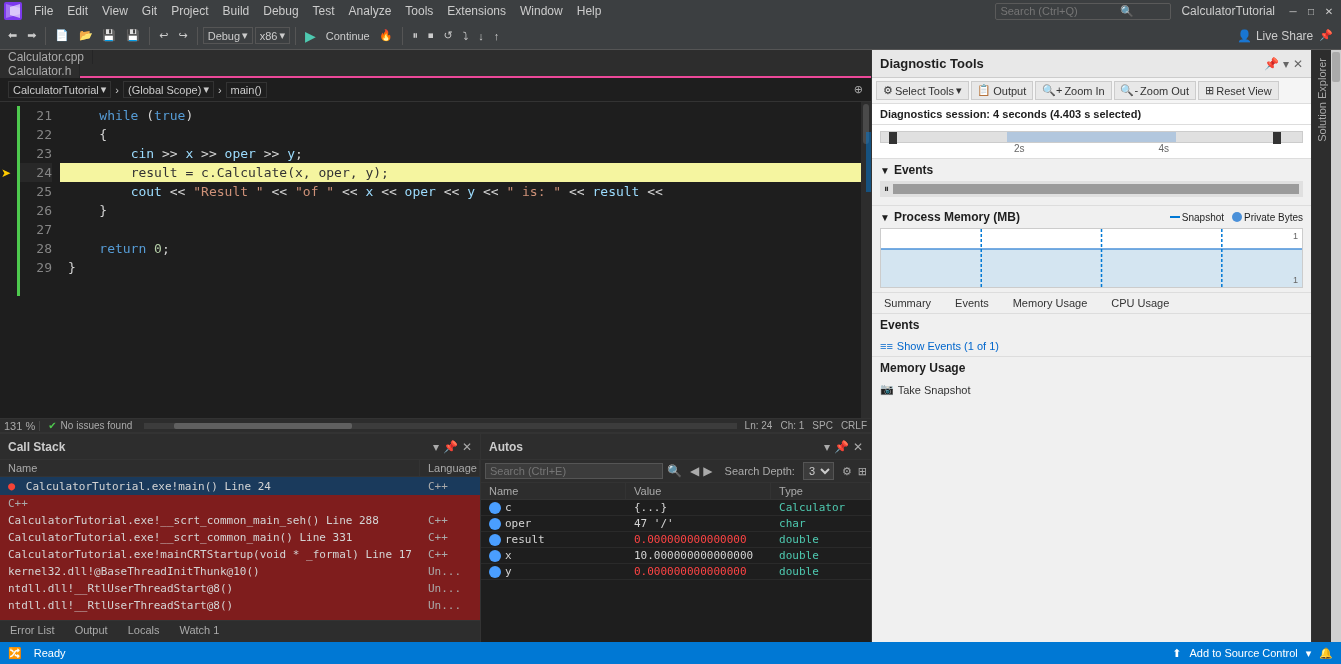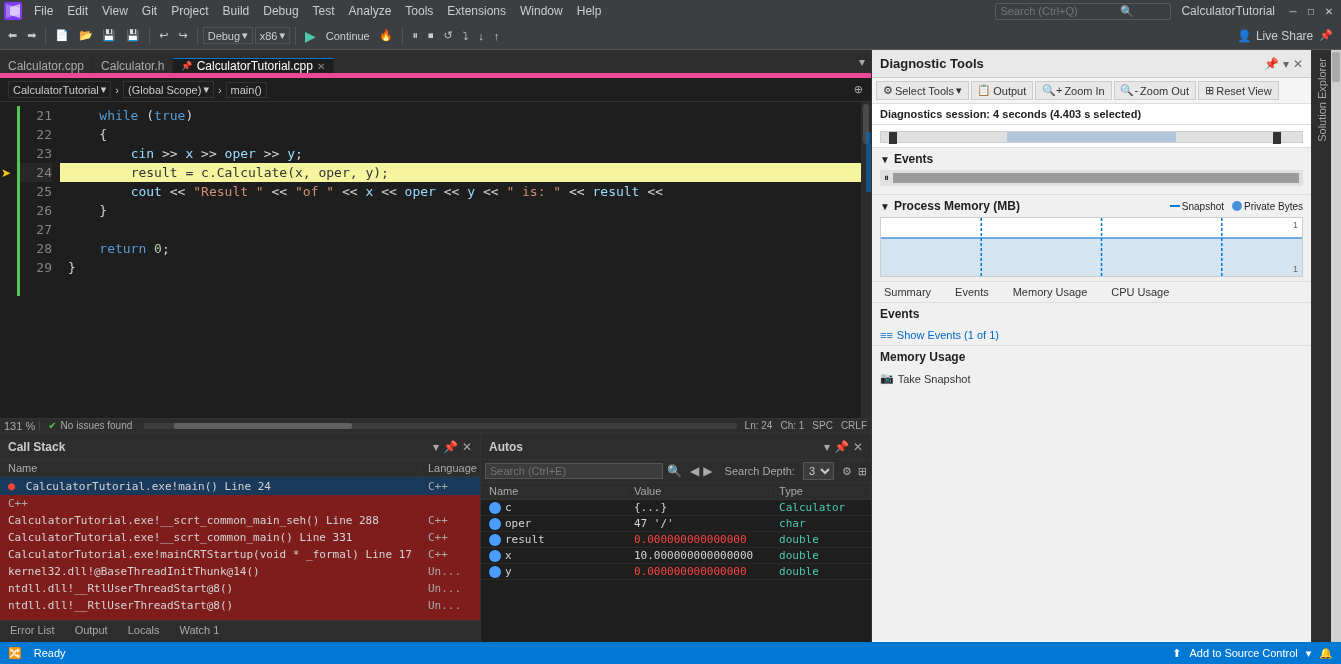--- a/index.html
+++ b/index.html
@@ -20,21 +20,21 @@
     .toolbar-btn { color: #ccc; padding: 2px 4px; cursor: pointer; font-size: 11px; display: flex; align-items: center; gap: 2px; }
     .toolbar-sep { width: 1px; height: 18px; background: #555; margin: 0 3px; }
     .toolbar-dropdown { background: #3c3f41; border: 1px solid #555; color: #ccc; font-size: 11px; padding: 1px 4px; cursor: pointer; display: flex; align-items: center; gap: 2px; }
     .play-btn { color: #4ec9b0; font-size: 14px; }
     .live-share { margin-left: auto; display: flex; align-items: center; gap: 4px; color: #ccc; cursor: pointer; font-size: 12px; }
 
     
     .left-panel { display: flex; flex-direction: column; flex: 1; overflow: hidden; }
 
     
-    .tab-bar { background: #2d2d2d; display: flex; align-items: flex-end; height: 28px; flex-shrink: 0; border-bottom: 5px solid #ec4899; }
+    .tab-bar { background: #2d2d2d; display: flex; align-items: flex-start; height: 28px; flex-shrink: 0; border-bottom: 2px solid #ec4899; flex-direction: column; }
     .tab { display: flex; align-items: center; padding: 0 8px; gap: 4px; font-size: 12px; color: #aaa; cursor: pointer; border-right: 1px solid #252526; background: #2d2d2d; min-width: 80px; }
     .tab.active { background: #1e1e1e; color: #fff; border-top: 1px solid #0078d4; }
     .tab-close { font-size: 10px; color: #888; cursor: pointer; }
 
     
     .editor-breadcrumb { background: #1e1e1e; display: flex; align-items: center; height: 24px; padding: 0 8px; gap: 4px; border-bottom: 1px solid #333; flex-shrink: 0; font-size: 11px; color: #ccc; }
     .breadcrumb-dropdown { background: #1e1e1e; border: 1px solid #333; color: #ccc; font-size: 11px; padding: 1px 4px; display: flex; align-items: center; gap: 2px; cursor: pointer; }
 
     
     .code-editor { flex: 1; background: #1e1e1e; overflow: hidden; display: flex; position: relative; }
@@ -344,21 +344,21 @@
           </div>
           <div class="cs-row">
             <div class="cs-cell name">CalculatorTutorial.exe!__scrt_common_main() Line 331</div>
             <div class="cs-cell lang">C++</div>
           </div>
           <div class="cs-row">
             <div class="cs-cell name">CalculatorTutorial.exe!mainCRTStartup(void * _formal) Line 17</div>
             <div class="cs-cell lang">C++</div>
           </div>
           <div class="cs-row">
-            <div class="cs-cell name">kernel32.dll!@BaseThreadInitThunk@14()</div>
+            <div class="cs-cell name">kernel32.dll!@BaseThreadInitThunk@10()</div>
             <div class="cs-cell lang">Un...</div>
           </div>
           <div class="cs-row">
             <div class="cs-cell name">ntdll.dll!__RtlUserThreadStart@8()</div>
             <div class="cs-cell lang">Un...</div>
           </div>
           <div class="cs-row">
             <div class="cs-cell name">ntdll.dll!__RtlUserThreadStart@8()</div>
             <div class="cs-cell lang">Un...</div>
           </div>
@@ -482,20 +482,26 @@
       <strong>Diagnostics session: 4 seconds (4.403 s selected)</strong>
     </div>
 
     <div class="timeline">
       <div class="timeline-bar">
         <div style="position:absolute; left:0; top:0; width:100%; height:100%; background:#e0e0e0;"></div>
         <div style="position:absolute; left:30%; width:40%; height:100%; background:#4a90d9; opacity:0.3;"></div>
         <div class="timeline-thumb" style="left:2%;"></div>
         <div class="timeline-thumb" style="right:5%;"></div>
       </div>
+      <div class="timeline-labels">
+        <span></span>
+        <span>2s</span>
+        <span>4s</span>
+        <span></span>
+      </div>
     </div>
 
     <div class="diag-section">
       <div class="section-header">
         <span class="section-arrow">▼</span>
         <span>Events</span>
       </div>
       <div class="events-bar">
         <span class="events-pause">⏸</span>
         <div class="events-filled"></div>

